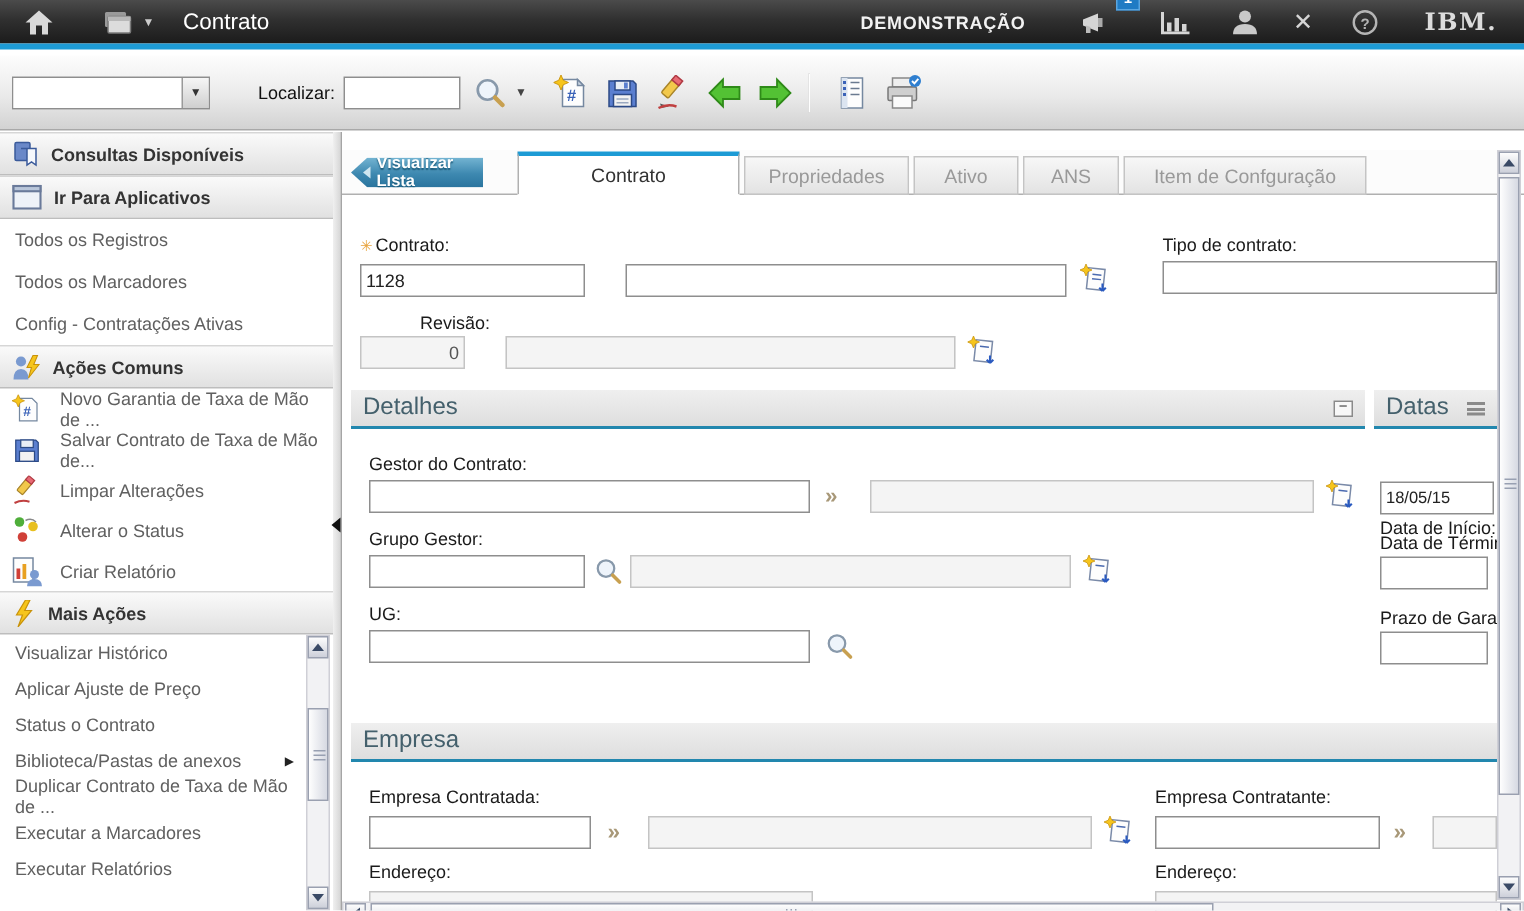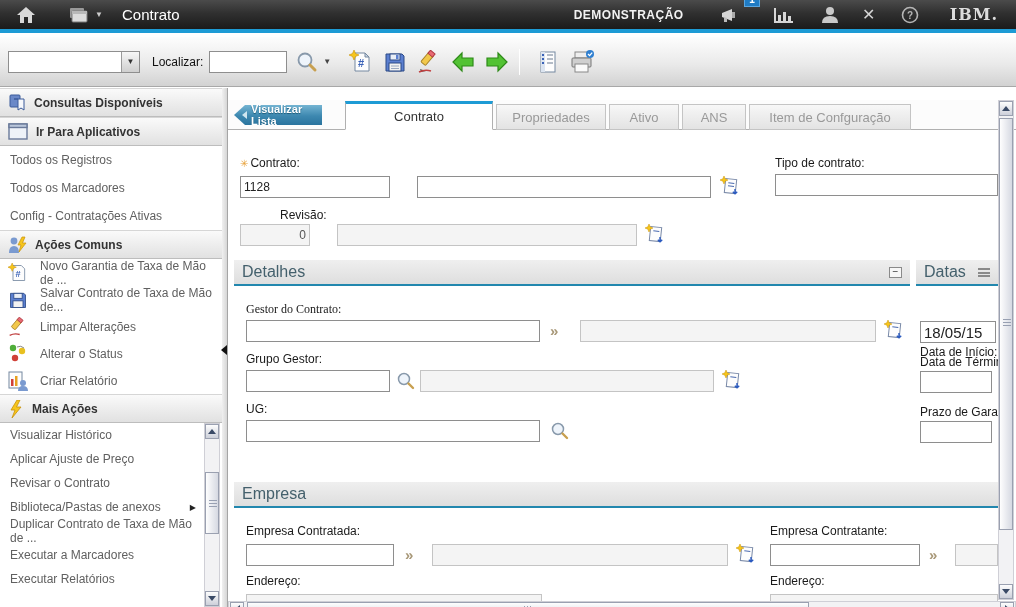--- a/index.html
+++ b/index.html
@@ -21,21 +21,21 @@
   
   #toolbar{position:absolute;left:0;top:37px;width:1016px;height:50px;
     background:linear-gradient(#fdfdfd,#eaeaea 55%,#d2d2d2);
     border-bottom:1px solid #a8a8a8;display:flex;align-items:center;}
   .combo{position:relative;margin-left:8px;width:132px;height:22px;background:#fff;
     border:1px solid #8e8e8e;}
   .combo input{width:108px;height:20px;border:0;outline:none;font-size:12px;padding:0 3px;}
   .combo .cbtn{position:absolute;right:0;top:0;width:18px;height:20px;
     background:linear-gradient(#f6f6f6,#cfcfcf);border-left:1px solid #9a9a9a;
     font-size:8px;color:#333;display:flex;align-items:center;justify-content:center;cursor:pointer;}
-  .loclbl{font-size:12px;color:#111;margin-left:12px;margin-right:6px;}
+  .loclbl{font-size:12px;color:#111;margin-left:32px;margin-right:6px;}
   #find{width:78px;height:22px;border:1px solid #8e8e8e;font-size:12px;padding:0 3px;}
   .tb-ico{width:28px;height:28px;display:flex;align-items:center;justify-content:center;
     margin-left:6px;cursor:pointer;}
   .tb-sep{width:1px;height:26px;background:#9f9f9f;margin:0 8px;border-right:1px solid #fff;}
   .mini-caret{font-size:8px;color:#444;margin-left:2px;cursor:pointer;}
 
   
   #sidebar{position:absolute;left:0;top:88px;width:222px;height:519px;background:#fff;overflow:hidden;}
   .sb-hdr{height:29px;background:linear-gradient(#fafafa,#e1e1e1);
     border-top:1px solid #d6d6d6;border-bottom:1px solid #bdbdbd;
@@ -372,21 +372,21 @@
     <span class="t">Mais Ações</span>
   </div>
   <div class="sb-more">
     <div class="sb-item">
       <span>Visualizar Histórico</span>
     </div>
     <div class="sb-item">
       <span>Aplicar Ajuste de Preço</span>
     </div>
     <div class="sb-item">
-      <span>Revisar o Contrato</span>
+      <span>Status o Contrato</span>
     </div>
     <div class="sb-item">
       <span>Biblioteca/Pastas de anexos</span>
       <span class="subarrow">▶</span>
     </div>
     <div class="sb-item">
       <span>Duplicar Contrato de Taxa de Mão de ...</span>
     </div>
     <div class="sb-item">
       <span>Executar a Marcadores</span>
@@ -473,21 +473,21 @@
   <div class="sec" style="left:6px;top:160px;width:676px;">
     <span class="t">Detalhes</span>
     <span class="minbox">−</span>
   </div>
 
   <div class="sec" style="left:688px;top:160px;width:82px;">
     <span class="t">Datas</span>
     <span class="hamb"></span>
   </div>
 
-  <div class="lbl" style="left:18px;top:202px;font-family:Liberation Serif, serif;">Gestor do Contrato:</div>
+  <div class="lbl" style="left:18px;top:202px;">Gestor do Contrato:</div>
   <input class="tin" style="left: 18px; top: 220px; width: 294px;" value="">
   <span class="chev" style="left:322px;top:222px;">»</span>
   <input class="tin dis" style="left: 352px; top: 220px; width: 296px;" readonly="" value="">
   <span class="fico" style="left:656px;top:220px;">
     <svg width="20" height="20" viewBox="0 0 20 20">
       <rect x="5" y="3" width="11" height="14" fill="#fdfdfd" stroke="#7a8aa8" transform="rotate(6 10 10)"></rect>
       <line x1="8" y1="7" x2="14" y2="7" stroke="#4a6ab0" transform="rotate(6 10 10)"></line>
       <path d="M4 0 L5.2 2.8 L8 4 L5.2 5.2 L4 8 L2.8 5.2 L0 4 L2.8 2.8 Z" fill="#f6c51c" stroke="#c8920a" stroke-width="0.5"></path>
       <path d="M15 13 V18 M15 18 L12.8 15.8 M15 18 L17.2 15.8" stroke="#2a5ac0" stroke-width="1.4" fill="none"></path>
     </svg>
@@ -514,21 +514,21 @@
   <div class="lbl" style="left:18px;top:302px;">UG:</div>
   <input class="tin" style="left: 18px; top: 320px; width: 294px;" value="">
   <span class="fico" style="left:322px;top:321px;">
     <svg width="20" height="20" viewBox="0 0 20 20">
       <circle cx="8" cy="8" r="5.5" fill="#eef4fb" stroke="#8899ab" stroke-width="1.5"></circle>
       <line x1="12.5" y1="12.5" x2="17" y2="17" stroke="#c8a050" stroke-width="2.4" stroke-linecap="round"></line>
     </svg>
   </span>
 
   <div class="lbl" style="left:692px;top:205px;width:78px;margin-top:40px;">Data de Início:</div>
-  <input class="tin" style="left: 692px; top: 221px; width: 76px; font-size: 15px;" value="18/05/15">
+  <input class="tin" style="left: 692px; top: 221px; width: 76px; font-size: 11px;" value="18/05/15">
   <div class="lbl" style="left:692px;top:255px;width:78px;">Data de Término:</div>
   <input class="tin" style="left: 692px; top: 271px; width: 72px;" value="">
   <div class="lbl" style="left:692px;top:305px;width:78px;">Prazo de Garantia:</div>
   <input class="tin" style="left: 692px; top: 321px; width: 72px;" value="">
 
   <div class="sec" style="left:6px;top:382px;width:764px;">
     <span class="t">Empresa</span>
   </div>
 
   <div class="lbl" style="left:18px;top:424px;">Empresa Contratada:</div>

